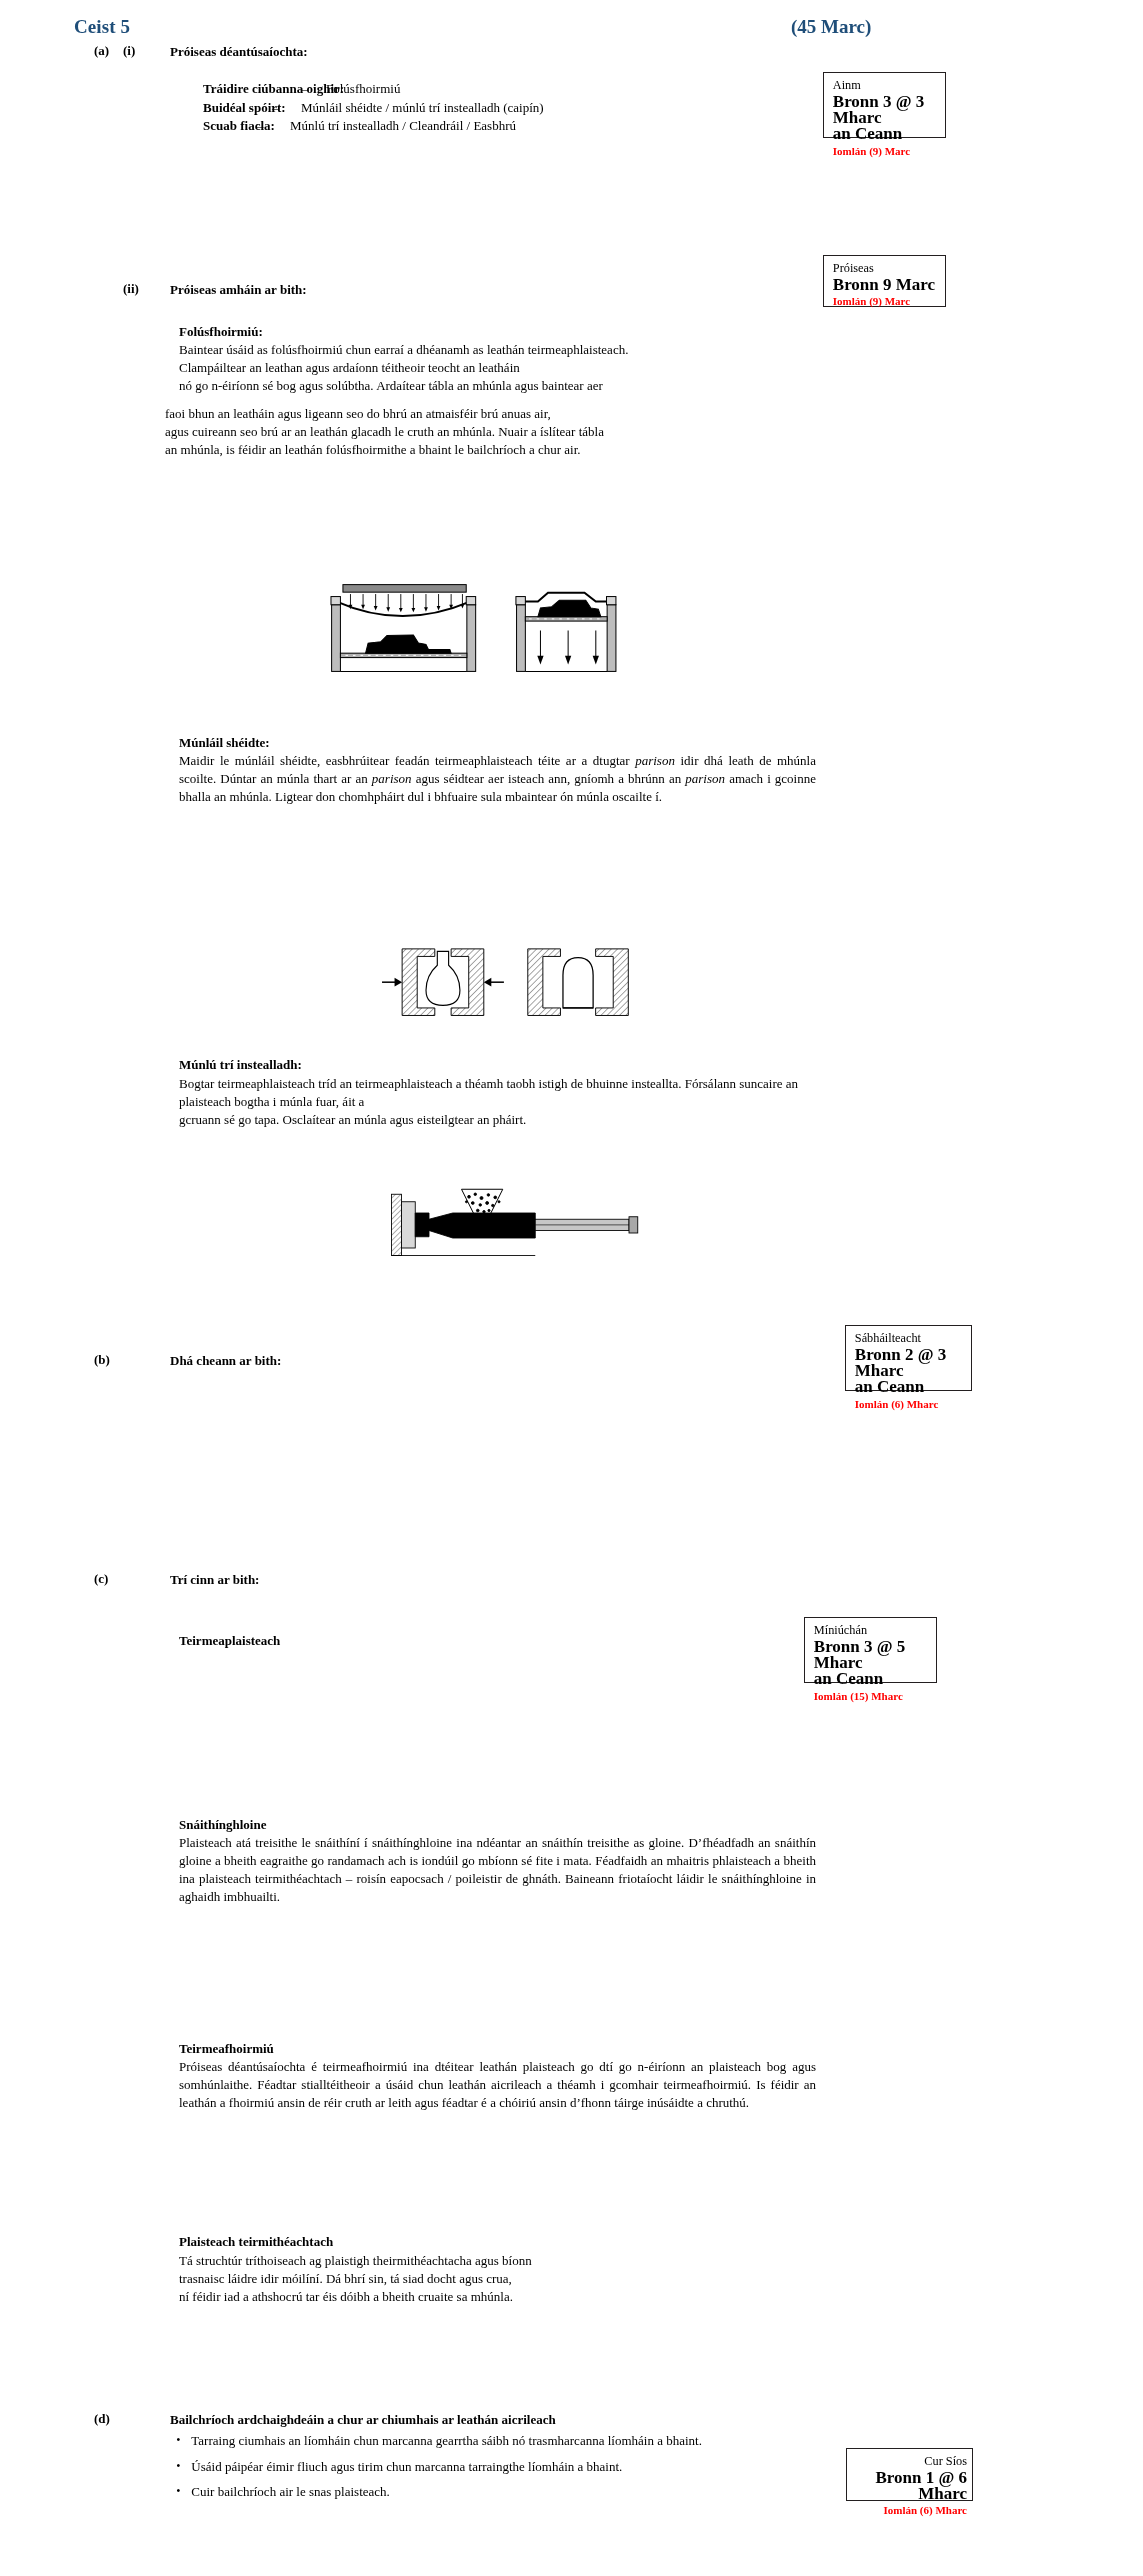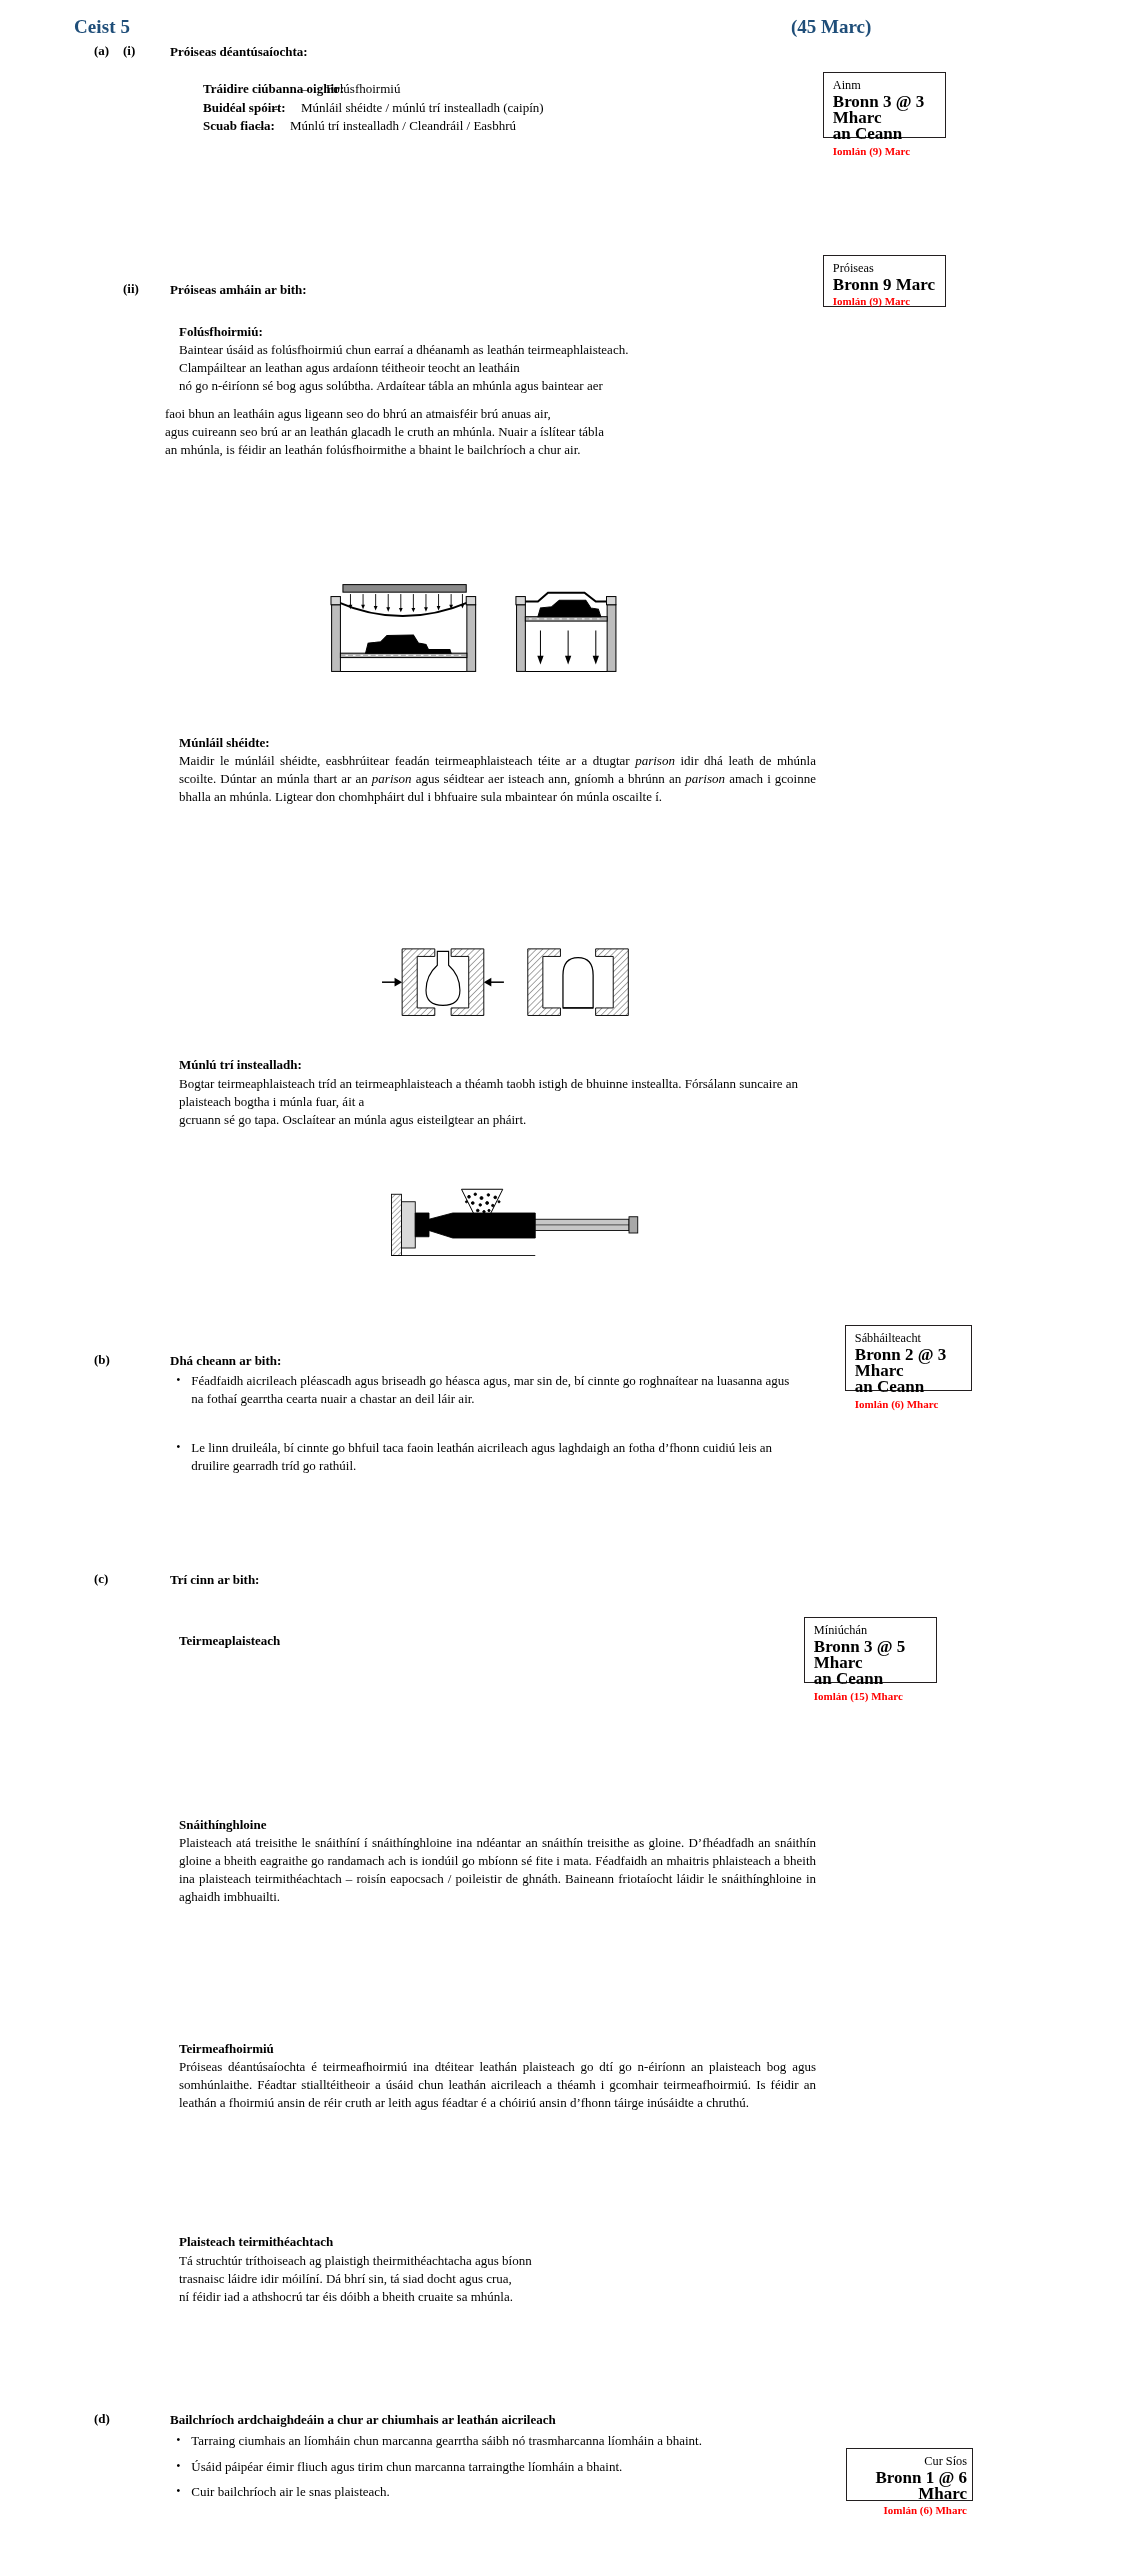--- a/index.html
+++ b/index.html
@@ -355,22 +355,20 @@
         <line x1="10" y1="108" x2="240" y2="108" stroke="#000" stroke-width="1.4"></line>
       </g>
     </svg>
   </div>
 
   <div class="blk lbl" style="left:94px; top:1352px;">(b)</div>
   <div class="blk hd-bold" style="left:146px; top:1352px;">Dhá cheann ar bith:</div>
 
   <div class="blk" style="left:175px; top:1372px; width:629px;">
     <ul class="bl">
-      <li>Féadfaidh aicrileach pléascadh agus briseadh go héasca agus, mar sin de, bí cinnte go roghnaítear na luasanna agus na fothaí gearrtha cearta nuair a chastar an deil láir air.</li>
-      <li style="margin-top:31px;">Le linn druileála, bí cinnte go bhfuil taca faoin leathán aicrileach agus laghdaigh an fotha d’fhonn cuidiú leis an druilire gearradh tríd go rathúil.</li>
     </ul>
   </div>
 
   <div class="mark-box" style="left:845px; top:1325px; width:127px; height:66px;">
     <div class="mb-cat">Sábháilteacht</div>
     <div class="mb-award">Bronn 2 @ 3 Mharc</div>
     <div class="mb-award">an Ceann</div>
     <div class="mb-total">Iomlán (6) Mharc</div>
   </div>
 

